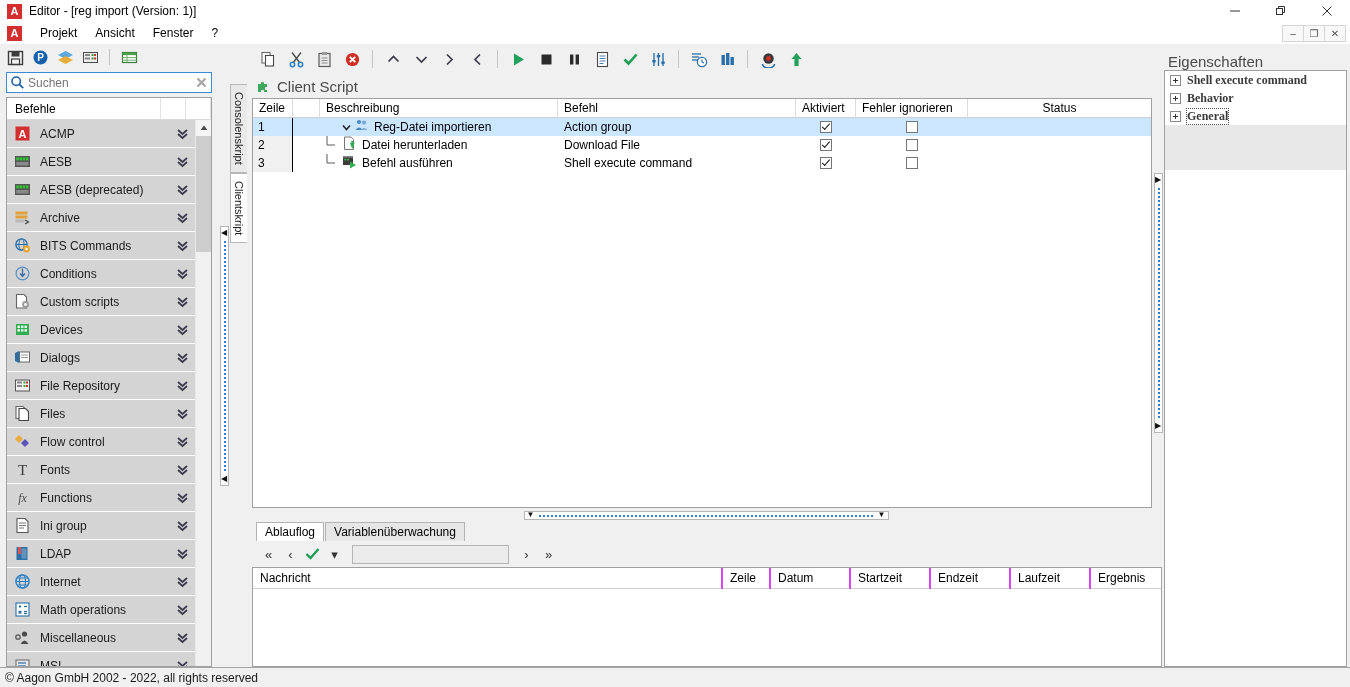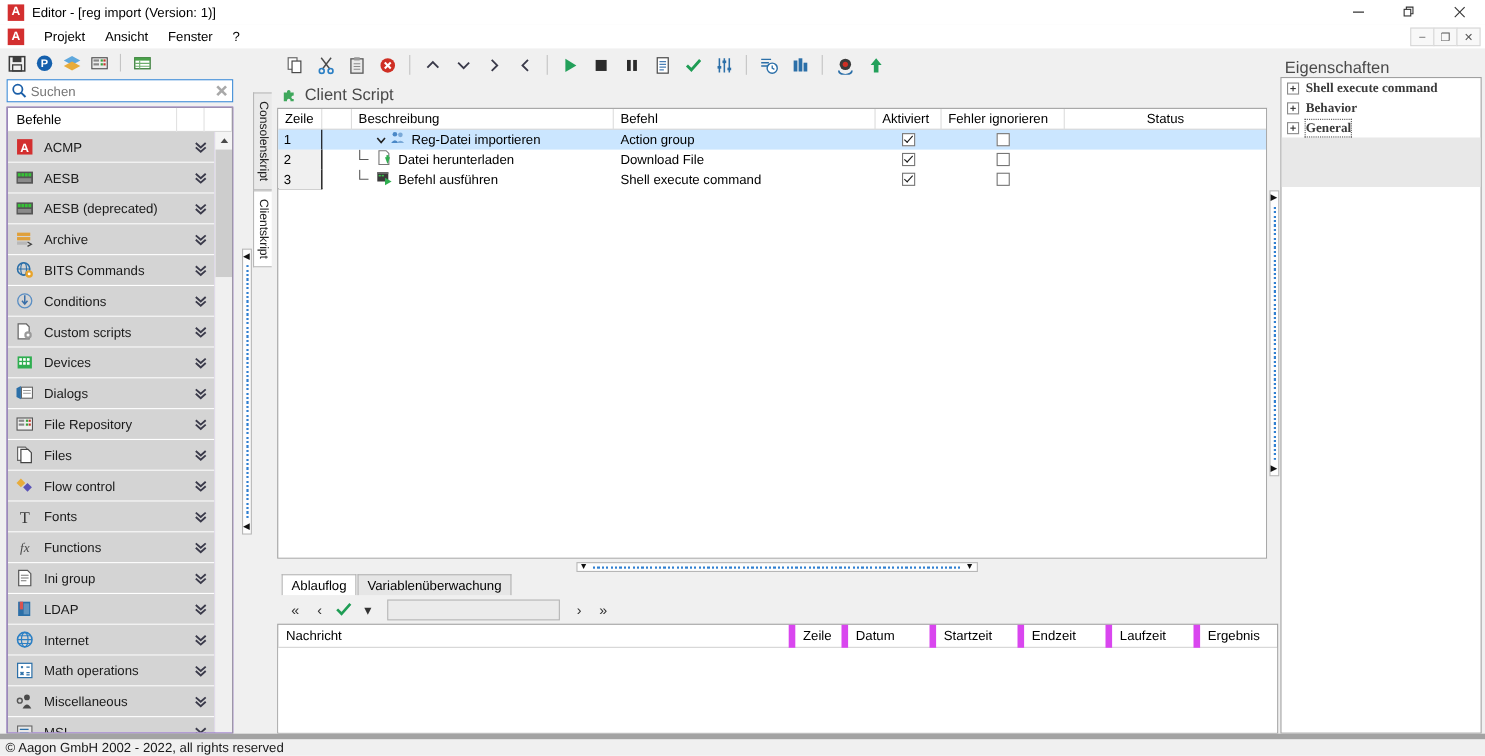--- a/index.html
+++ b/index.html
@@ -144,21 +144,21 @@
   .search-clear {
     width: 14px; height: 14px; flex: 0 0 auto;
     color: #a9a9a9;
     display:flex; align-items:center; justify-content:center;
   }
 
   .cmdpanel {
     flex: 1 1 auto;
     margin: 0 6px 0 6px;
     border: 1px solid #a0a0a0;
-    background: #6d28d9;
+    background: #404040;
     display: flex;
     flex-direction: column;
     min-height: 0;
     overflow: hidden;
   }
   .cmd-header {
     height: 22px;
     background: #fff;
     border-bottom: 1px solid #d8d8d8;
     display: flex;
@@ -508,21 +508,21 @@
     min-height: 0;
   }
   .log-header {
     height: 21px;
     flex: 0 0 auto;
     display: flex;
     border-bottom: 1px solid #d0d0d0;
     font-size: 12px;
   }
   .lh {
-    border-right: 6px solid #d946ef;
+    border-right: 2px solid #d946ef;
     padding-left: 7px;
     line-height: 20px;
     height: 21px;
     white-space: nowrap;
     overflow: hidden;
   }
   .lh.c-msg { flex: 1 1 auto; }
   .lh.c-z { width: 48px; flex: 0 0 48px; }
   .lh.c-d { width: 80px; flex: 0 0 80px; }
   .lh.c-s { width: 80px; flex: 0 0 80px; }
@@ -581,21 +581,21 @@
   .prop-row .plus::before { left: 2px; right: 2px; top: 4px; height: 1px; }
   .prop-row .plus::after  { top: 2px; bottom: 2px; left: 4px; width: 1px; }
   .prop-row.focused .prop-label { outline: 1px dotted #555; }
   .props-shade { height: 45px; background: #e8e8e8; }
 
   
   .statusbar {
     height: 20px;
     flex: 0 0 auto;
     background: #f0f0f0;
-    border-top: 5px solid #a3a3a3;
+    border-top: 1px solid #a3a3a3;
     display: flex;
     align-items: center;
     padding-left: 5px;
     font-size: 12px;
     color: #1a1a1a;
   }
   svg { display: block; }
 </style>
 </head>
 <body>

